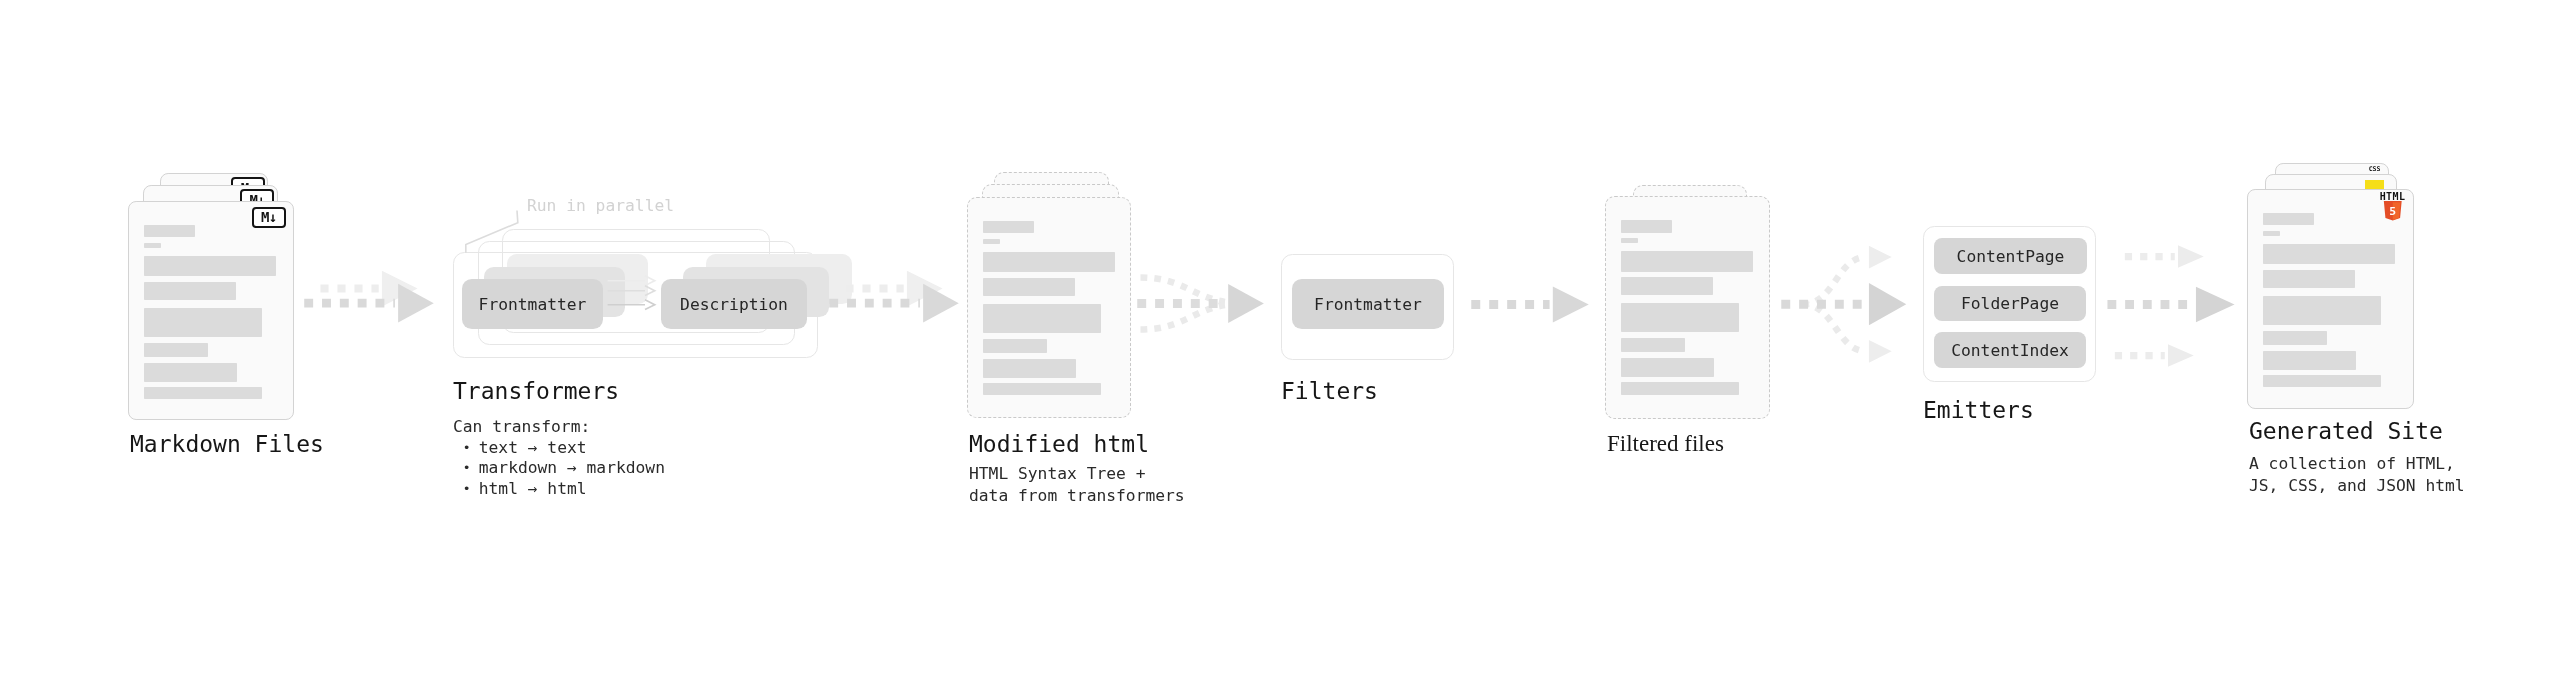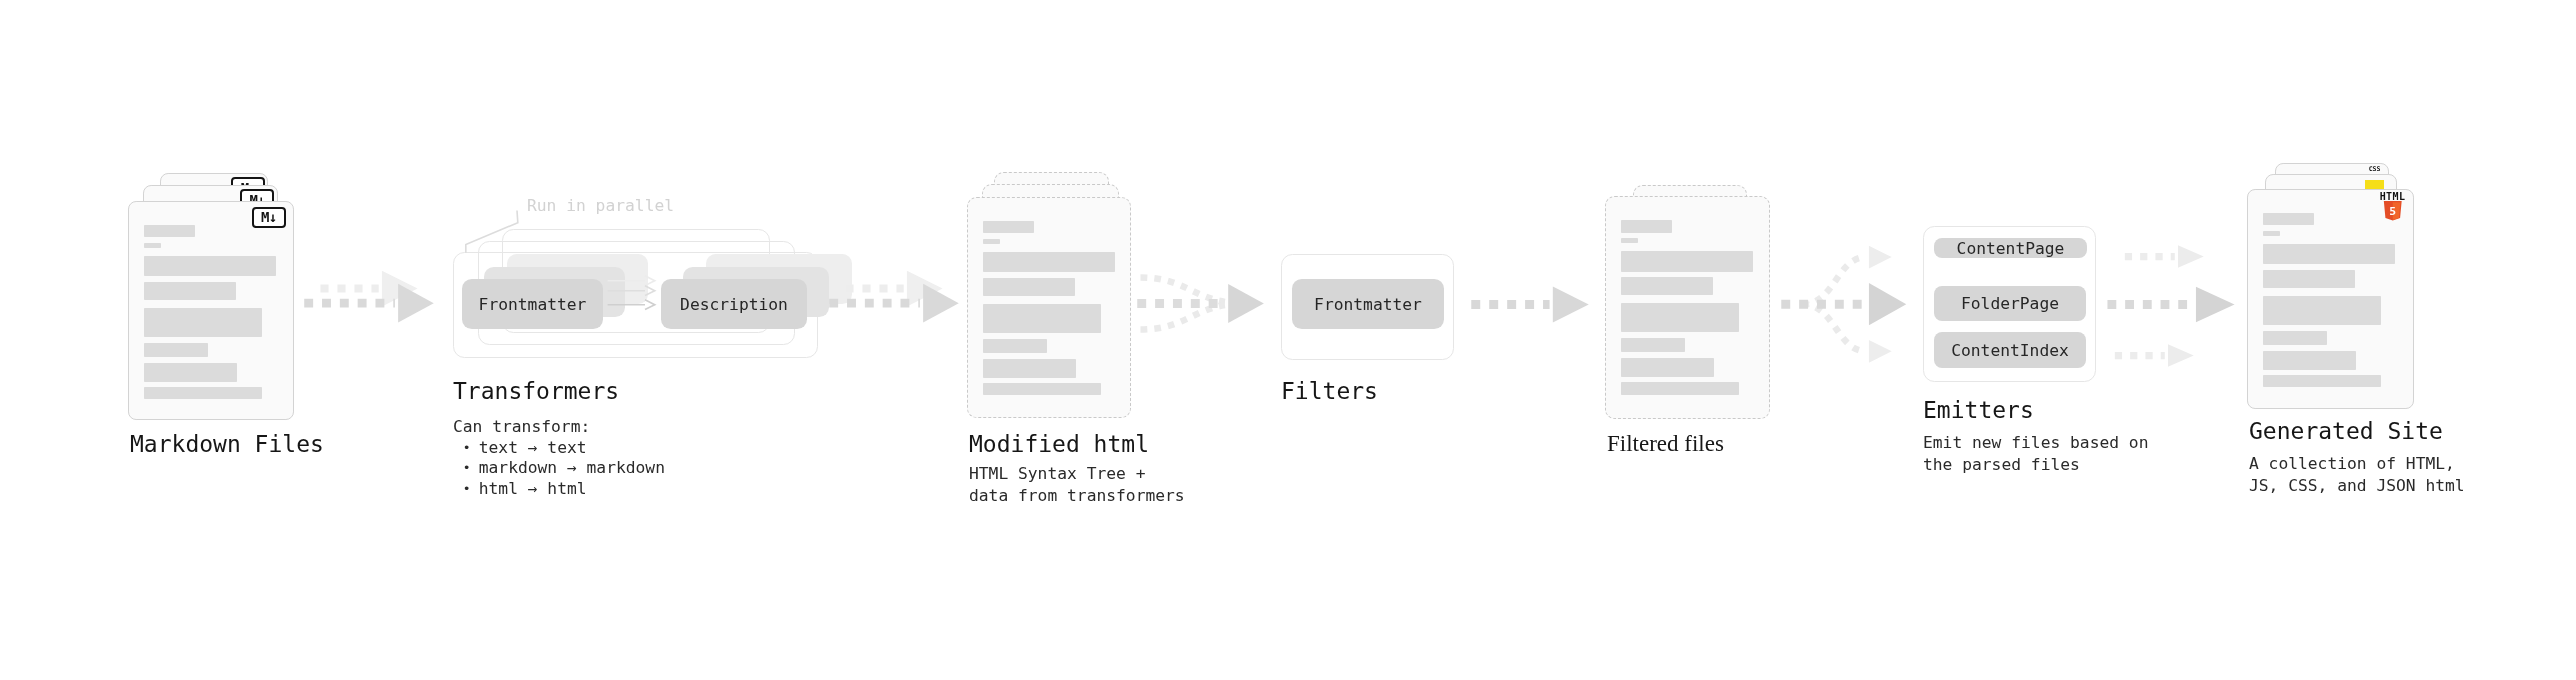--- a/index.html
+++ b/index.html
@@ -193,28 +193,24 @@
   <svg style="left:1778px;top:236px;" width="134" height="138" viewBox="0 0 165 170">
     <path d="M30,84 C70,84 72,27 108,26" fill="none" stroke="#eaeaea" stroke-width="8" stroke-dasharray="8 9"></path>
     <polygon points="112,12 140,26 112,40" fill="#ededed"></polygon>
     <path d="M30,84 C70,84 72,141 108,142" fill="none" stroke="#eaeaea" stroke-width="8" stroke-dasharray="8 9"></path>
     <polygon points="112,128 140,142 112,156" fill="#ededed"></polygon>
     <line x1="4" y1="84" x2="108" y2="84" stroke="#d9d9d9" stroke-width="11" stroke-dasharray="11 11"></line>
     <polygon points="112,58 158,84 112,110" fill="#d4d4d4"></polygon>
   </svg>
 
   <div class="panel filled" style="left:1923px;top:226px;width:173px;height:156px;"></div>
-  <div class="chip" style="left:1934px;top:238px;width:153px;height:20px;border-radius:8.1px;">ContentPage</div>
+  <div class="chip" style="left:1934px;top:238px;width:153px;height:36px;border-radius:8.1px;">ContentPage</div>
   <div class="chip" style="left:1934px;top:286px;width:152px;height:35px;border-radius:8.1px;">FolderPage</div>
   <div class="chip" style="left:1934px;top:332px;width:152px;height:36px;border-radius:8.1px;">ContentIndex</div>
   <div class="title" style="left:1923px;top:398px;">Emitters</div>
-  <div class="subtitle" style="left:1923px;top:432px;">
-    <div>Emit new files based on</div>
-    <div>the parsed files</div>
-  </div>
 
   <svg style="left:2123px;top:242px;" width="85" height="29" viewBox="0 0 105 36">
     <line x1="2" y1="18" x2="64" y2="18" stroke="#ececec" stroke-width="9" stroke-dasharray="9 10"></line>
     <polygon points="68,4 100,18 68,32" fill="#ececec"></polygon>
   </svg>
   <svg style="left:2105px;top:286px;" width="132" height="37" viewBox="0 0 162 46">
     <line x1="2" y1="23" x2="108" y2="23" stroke="#d9d9d9" stroke-width="11" stroke-dasharray="11 11"></line>
     <polygon points="112,1 160,23 112,45" fill="#d4d4d4"></polygon>
   </svg>
   <svg style="left:2113px;top:341px;" width="85" height="29" viewBox="0 0 105 36">

